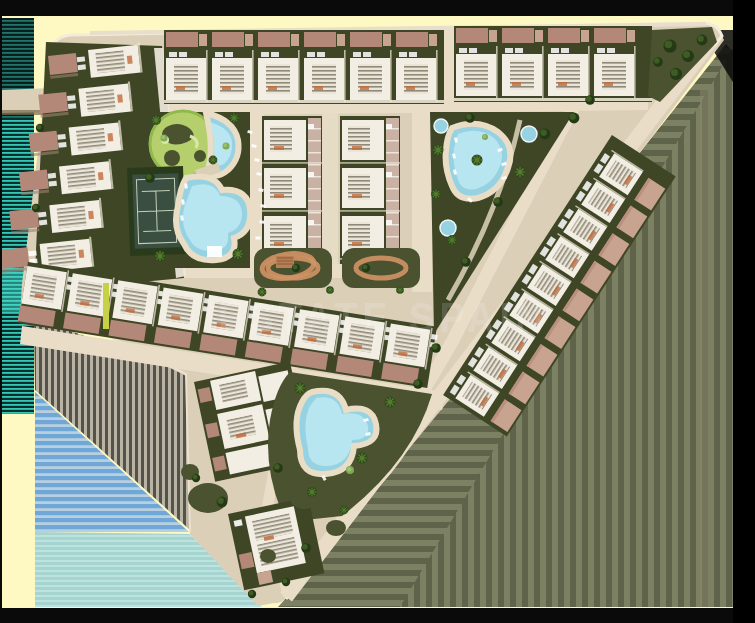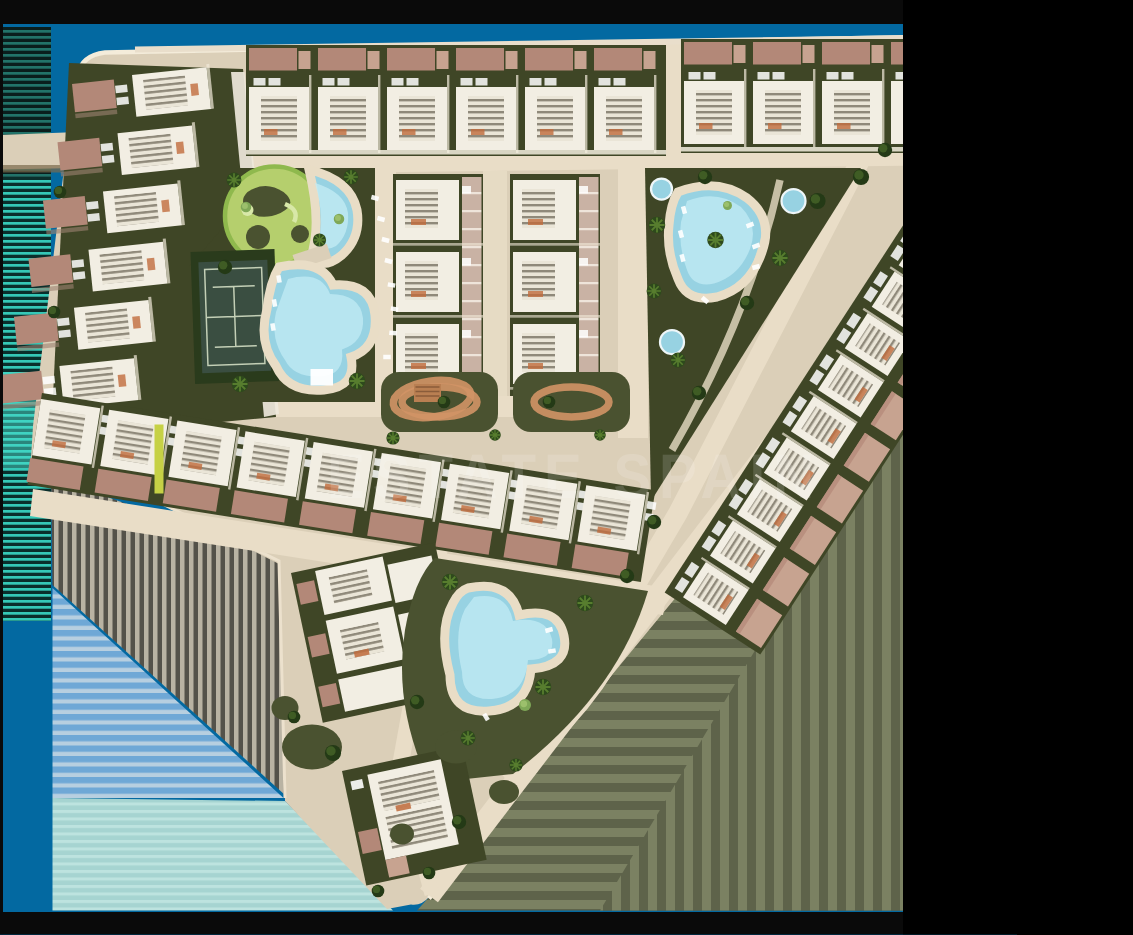--- a/index.html
+++ b/index.html
@@ -1,16 +1,16 @@
 <!DOCTYPE html>
 <html style="--frame_black: #0a0a0a; --ground: #dbcfb8; --road: #e9ddc7; --curb: #f4ecda; --garden_dark: #3f4626; --garden_dark2: #4a5230; --roof_brick: #b38878; --roof_brick_light: #c7a390; --building_white: #f2eee3; --stair_bg: #eae5d7; --stair_line: #8f897a; --paved_strip: #c9b2a4; --pool_edge: #69b9d4; --pool_main: #97d2e2; --pool_light: #c2ebf4; --lawn_light: #b5cf6d; --lawn_mid: #8fb94d; --tennis_hedge: #2a3b1c; --tennis_court: #3a4e41; --tennis_line: #c3cfb6; --terracotta: #d29466; --orange_tick: #c06b3c; --tree_dark: #243a16; --tree_mid: #3f5c24; --tree_light: #7fa857; --glitch_teal: #35c8b7; --glitch_teal_dark: #0a2f2c; --glitch_blue: #6fa8d6; --glitch_blue_pale: #b7cfe0; --glitch_cyan: #a6d4d1; --glitch_cyan_light: #bde3df; --glitch_gray_light: #b9b3a3; --glitch_gray_dark: #54524a; --glitch_olive: #6d7254; --glitch_olive_light: #7b8162; --glitch_olive_dark: #5e634a;"><head>
 <meta charset="utf-8">
 <style>
   html,body{margin:0;padding:0;background:#000;}
-  #stage{position:relative;width:602px;height:623px;background:#0369a1;overflow:hidden;
+  #stage{position:relative;width:733px;height:623px;background:#fef9c3;overflow:hidden;
          font-family:"Liberation Sans", sans-serif;}
   svg{display:block}
   text.watermark{font-family:"Liberation Sans", sans-serif;font-weight:bold;
                  fill:#ffffff;opacity:.14;letter-spacing:6px;font-size:42px;}
 </style>
 </head>
 <body>
 
 <div id="stage">
 <svg width="755" height="623" viewBox="0 0 755 623">

